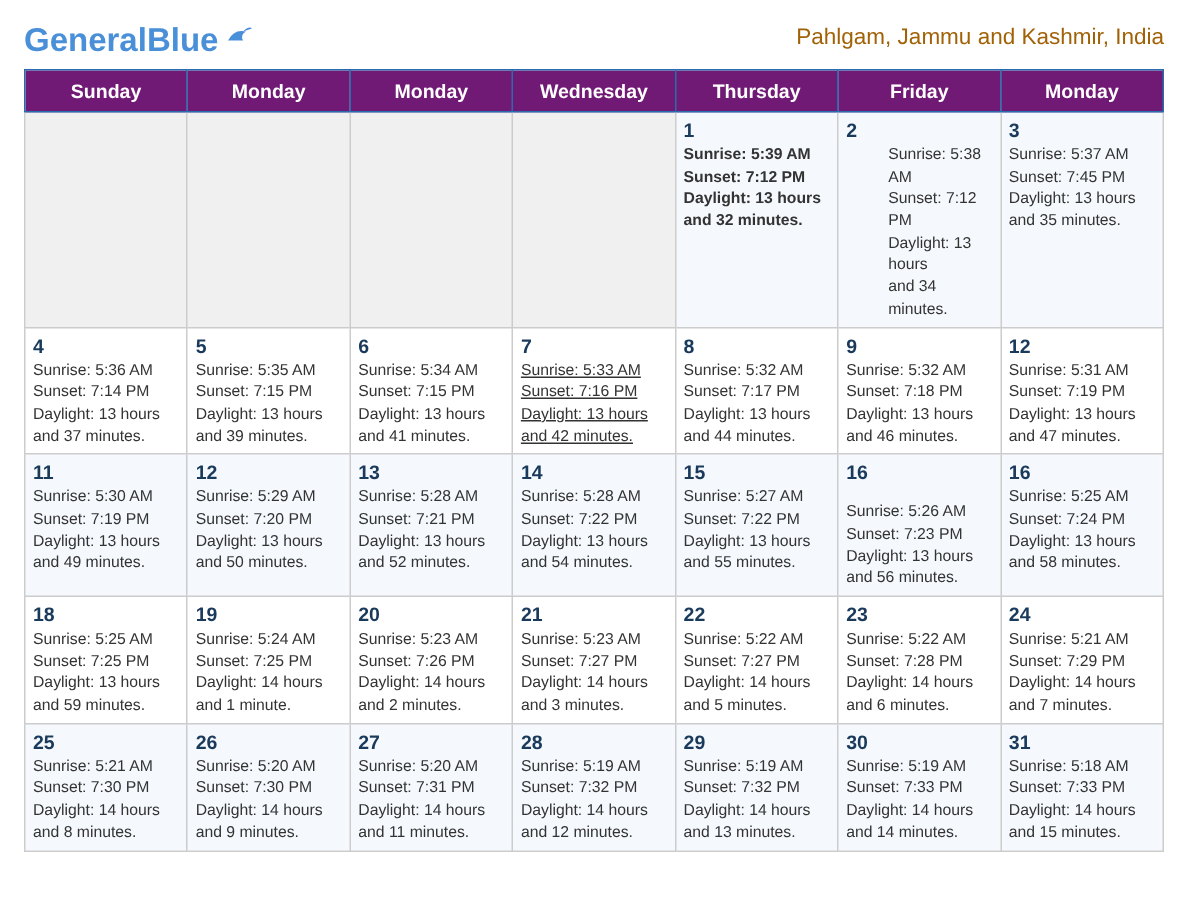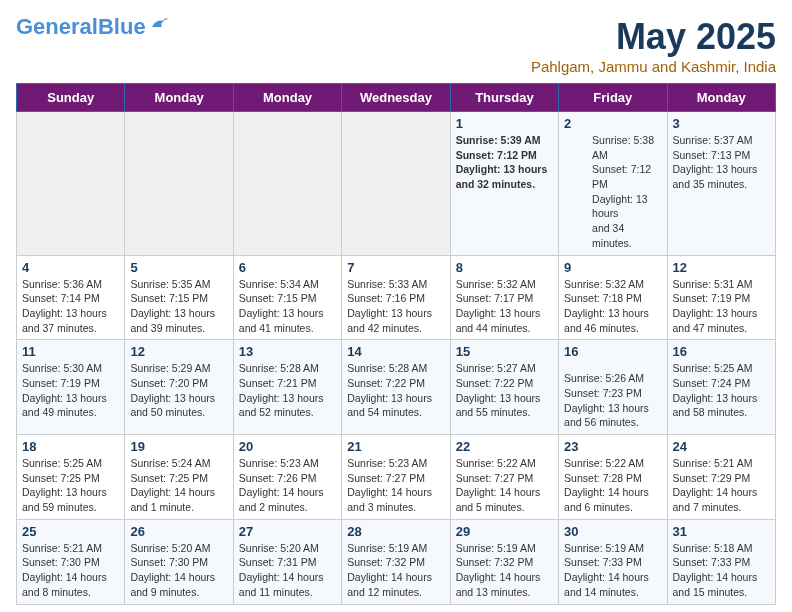--- a/index.html
+++ b/index.html
@@ -92,21 +92,20 @@
       <span class="logo-text">
         <span>General</span><span style="color:#4a90d9">Blue</span>
       </span>
       <svg width="22" height="22" viewBox="0 0 22 22" style="margin-left:2px;margin-top:-6px;">
         <path d="M4 14 Q8 6 16 8 Q12 10 14 14" fill="#4a90d9"></path>
         <path d="M14 8 Q18 4 20 6 Q17 7 14 8Z" fill="#4a90d9"></path>
       </svg>
     </div>
   </div>
   <div class="title-block">
-    <div class="month-title">May 2025</div>
     <div class="location">Pahlgam, Jammu and Kashmir, India</div>
   </div>
 </div>
 
 <table>
   <thead>
     <tr id="thead-row">
         <th>Sunday</th>
         <th>Monday</th>
         <th>Monday</th>
@@ -132,21 +131,21 @@
         <td>
           <span class="day-num">2</span>
           <div class="day-info" style="white-space: pre-line; margin-left: 28px;">Sunrise: 5:38 AM
 Sunset: 7:12 PM
 Daylight: 13 hours
 and 34 minutes.</div>
         </td>
         <td>
           <span class="day-num">3</span>
           <div class="day-info" style="white-space: pre-line;">Sunrise: 5:37 AM
-Sunset: 7:13 PM
+Sunset: 7:45 PM
 Daylight: 13 hours
 and 35 minutes.</div>
         </td>
       </tr>
       <tr>
         <td>
           <span class="day-num">4</span>
           <div class="day-info" style="white-space: pre-line;">Sunrise: 5:36 AM
 Sunset: 7:14 PM
 Daylight: 13 hours
@@ -161,21 +160,21 @@
         </td>
         <td>
           <span class="day-num">6</span>
           <div class="day-info" style="white-space: pre-line;">Sunrise: 5:34 AM
 Sunset: 7:15 PM
 Daylight: 13 hours
 and 41 minutes.</div>
         </td>
         <td>
           <span class="day-num">7</span>
-          <div class="day-info" style="white-space: pre-line;">Sunrise: 5:33 AM
+          <div class="day-info" style="white-space: pre-line; text-decoration: underline;">Sunrise: 5:33 AM
 Sunset: 7:16 PM
 Daylight: 13 hours
 and 42 minutes.</div>
         </td>
         <td>
           <span class="day-num">8</span>
           <div class="day-info" style="white-space: pre-line;">Sunrise: 5:32 AM
 Sunset: 7:17 PM
 Daylight: 13 hours
 and 44 minutes.</div>

